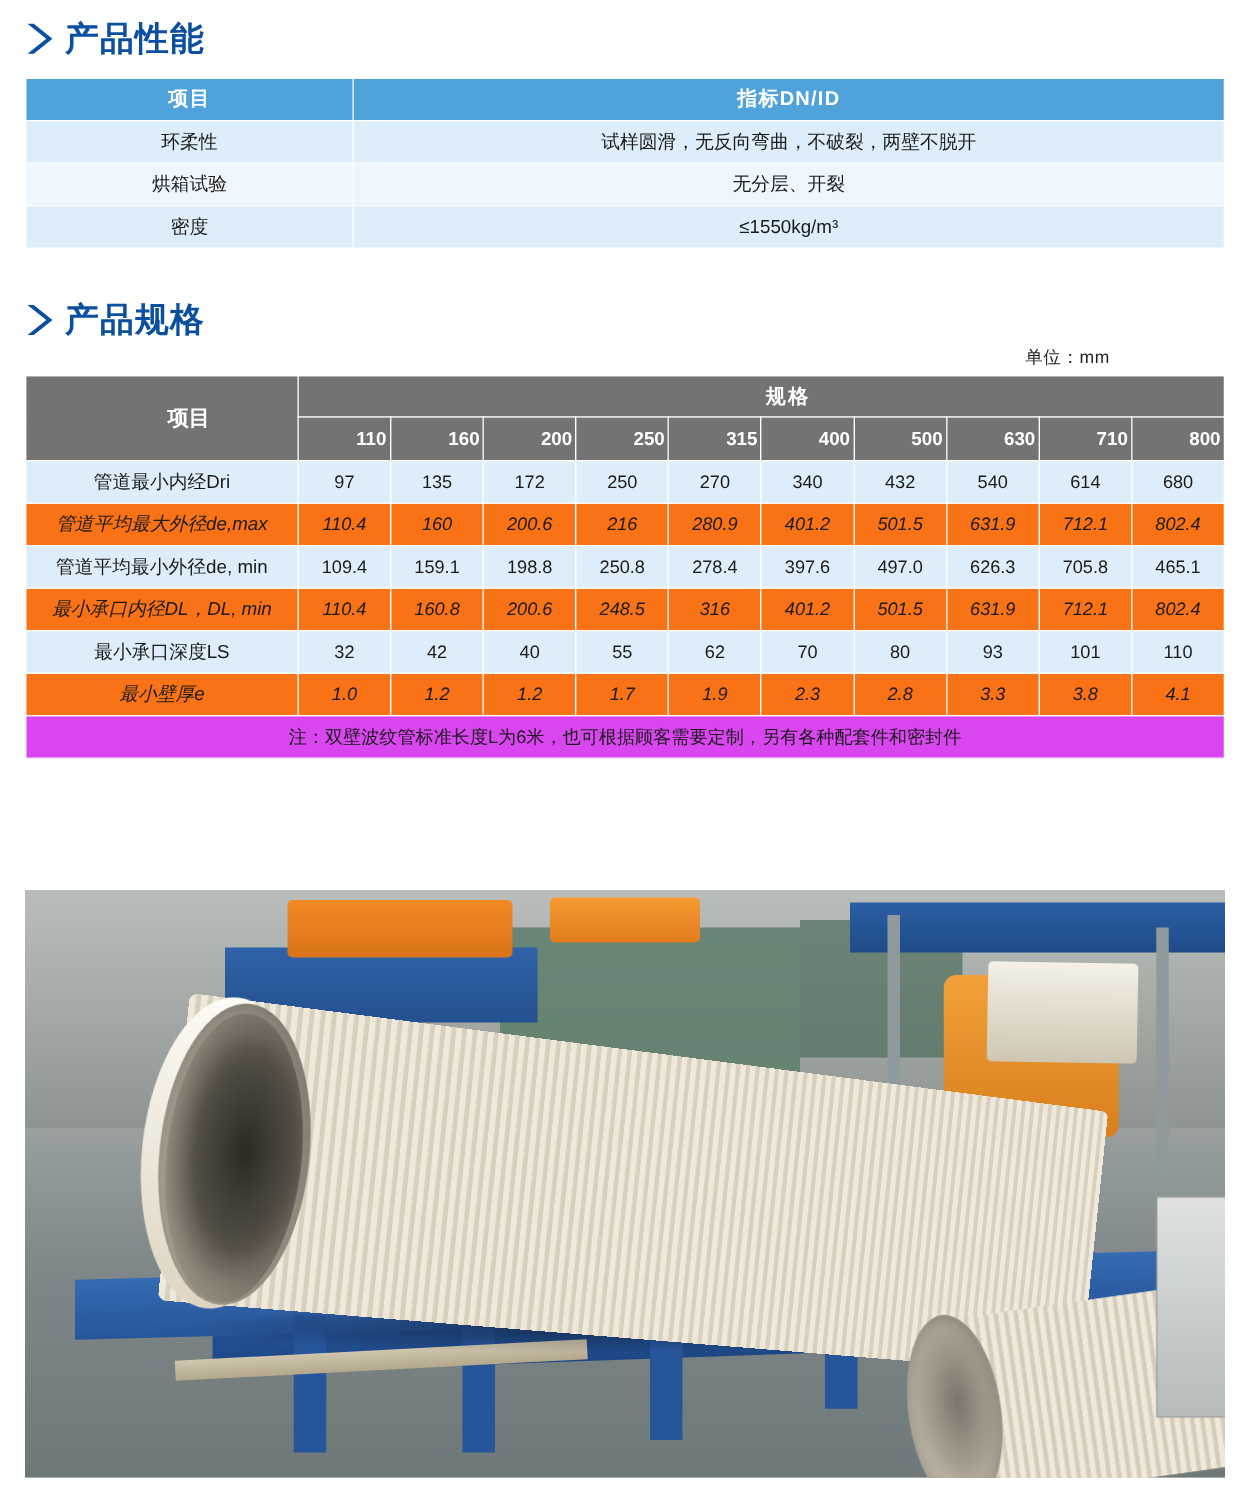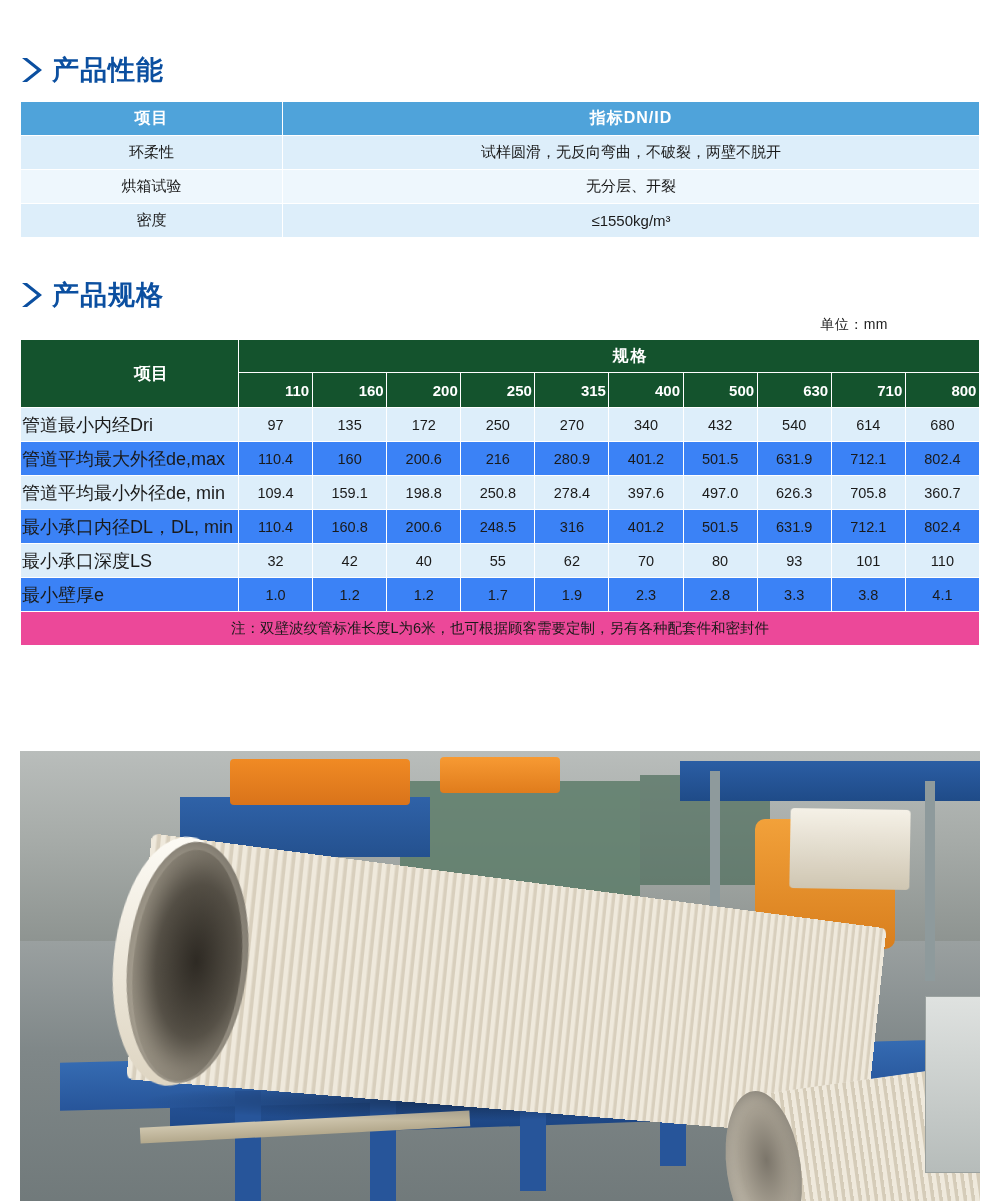--- a/index.html
+++ b/index.html
@@ -14,21 +14,20 @@
     color: #1a1a1a;
     position: relative;
     overflow: hidden;
   }
   .page {
     width: 1000px;
     height: 947px;
     position: relative;
     box-sizing: border-box;
     padding: 0 20px;
-    margin-top: 39px;
   }
 
   
   .section-head {
     display: flex;
     align-items: center;
     gap: 10px;
   }
   .sh-arrow {
     display: inline-block;
@@ -83,21 +82,21 @@
   .unit-line {
     text-align: right;
     font-size: 14px;
     color: #222;
     margin-top: 6px;
     padding-right: 92px;
     letter-spacing: 0.5px;
   }
   .spec-wrap { margin-top: 5px; }
   .spec th {
-    background: #14532d;
+    background: #737373;
     color: #ffffff;
     font-weight: bold;
     padding-left: 44px;
   }
   .spec th.item-head {
     font-size: 17px;
     width: 218px;
   }
   .spec th.spec-head {
     font-size: 16px;
@@ -106,27 +105,27 @@
   }
   .spec th.size-head {
     font-size: 15px;
     height: 32px;
   }
   .spec td {
     font-size: 14.5px;
     height: 31px;
   }
   .spec td.rowlabel {
-    font-size: 18px;
-    text-align: left;
+    font-size: 15px;
+    text-align: center;
   }
   .spec tr.odd td { background: #ddeefa; }
-  .spec tr.even td { background: #3b82f6; }
+  .spec tr.even td { background: #f97316; font-style: italic; }
   .note-cell {
-    background: #ec4899;
+    background: #d946ef;
     font-size: 14px;
     height: 31px;
     text-align: center;
     color: #1a1a1a;
   }
 
   
   .photo-wrap {
     position: absolute;
     left: 20px;
@@ -383,21 +382,21 @@
           <td class="rowlabel">管道平均最小外径de, min</td>
           <td>109.4</td>
           <td>159.1</td>
           <td>198.8</td>
           <td>250.8</td>
           <td>278.4</td>
           <td>397.6</td>
           <td>497.0</td>
           <td>626.3</td>
           <td>705.8</td>
-          <td>360.7</td>
+          <td>465.1</td>
         </tr>
         <tr class="even">
           <td class="rowlabel">最小承口内径DL，DL, min</td>
           <td>110.4</td>
           <td>160.8</td>
           <td>200.6</td>
           <td>248.5</td>
           <td>316</td>
           <td>401.2</td>
           <td>501.5</td>

